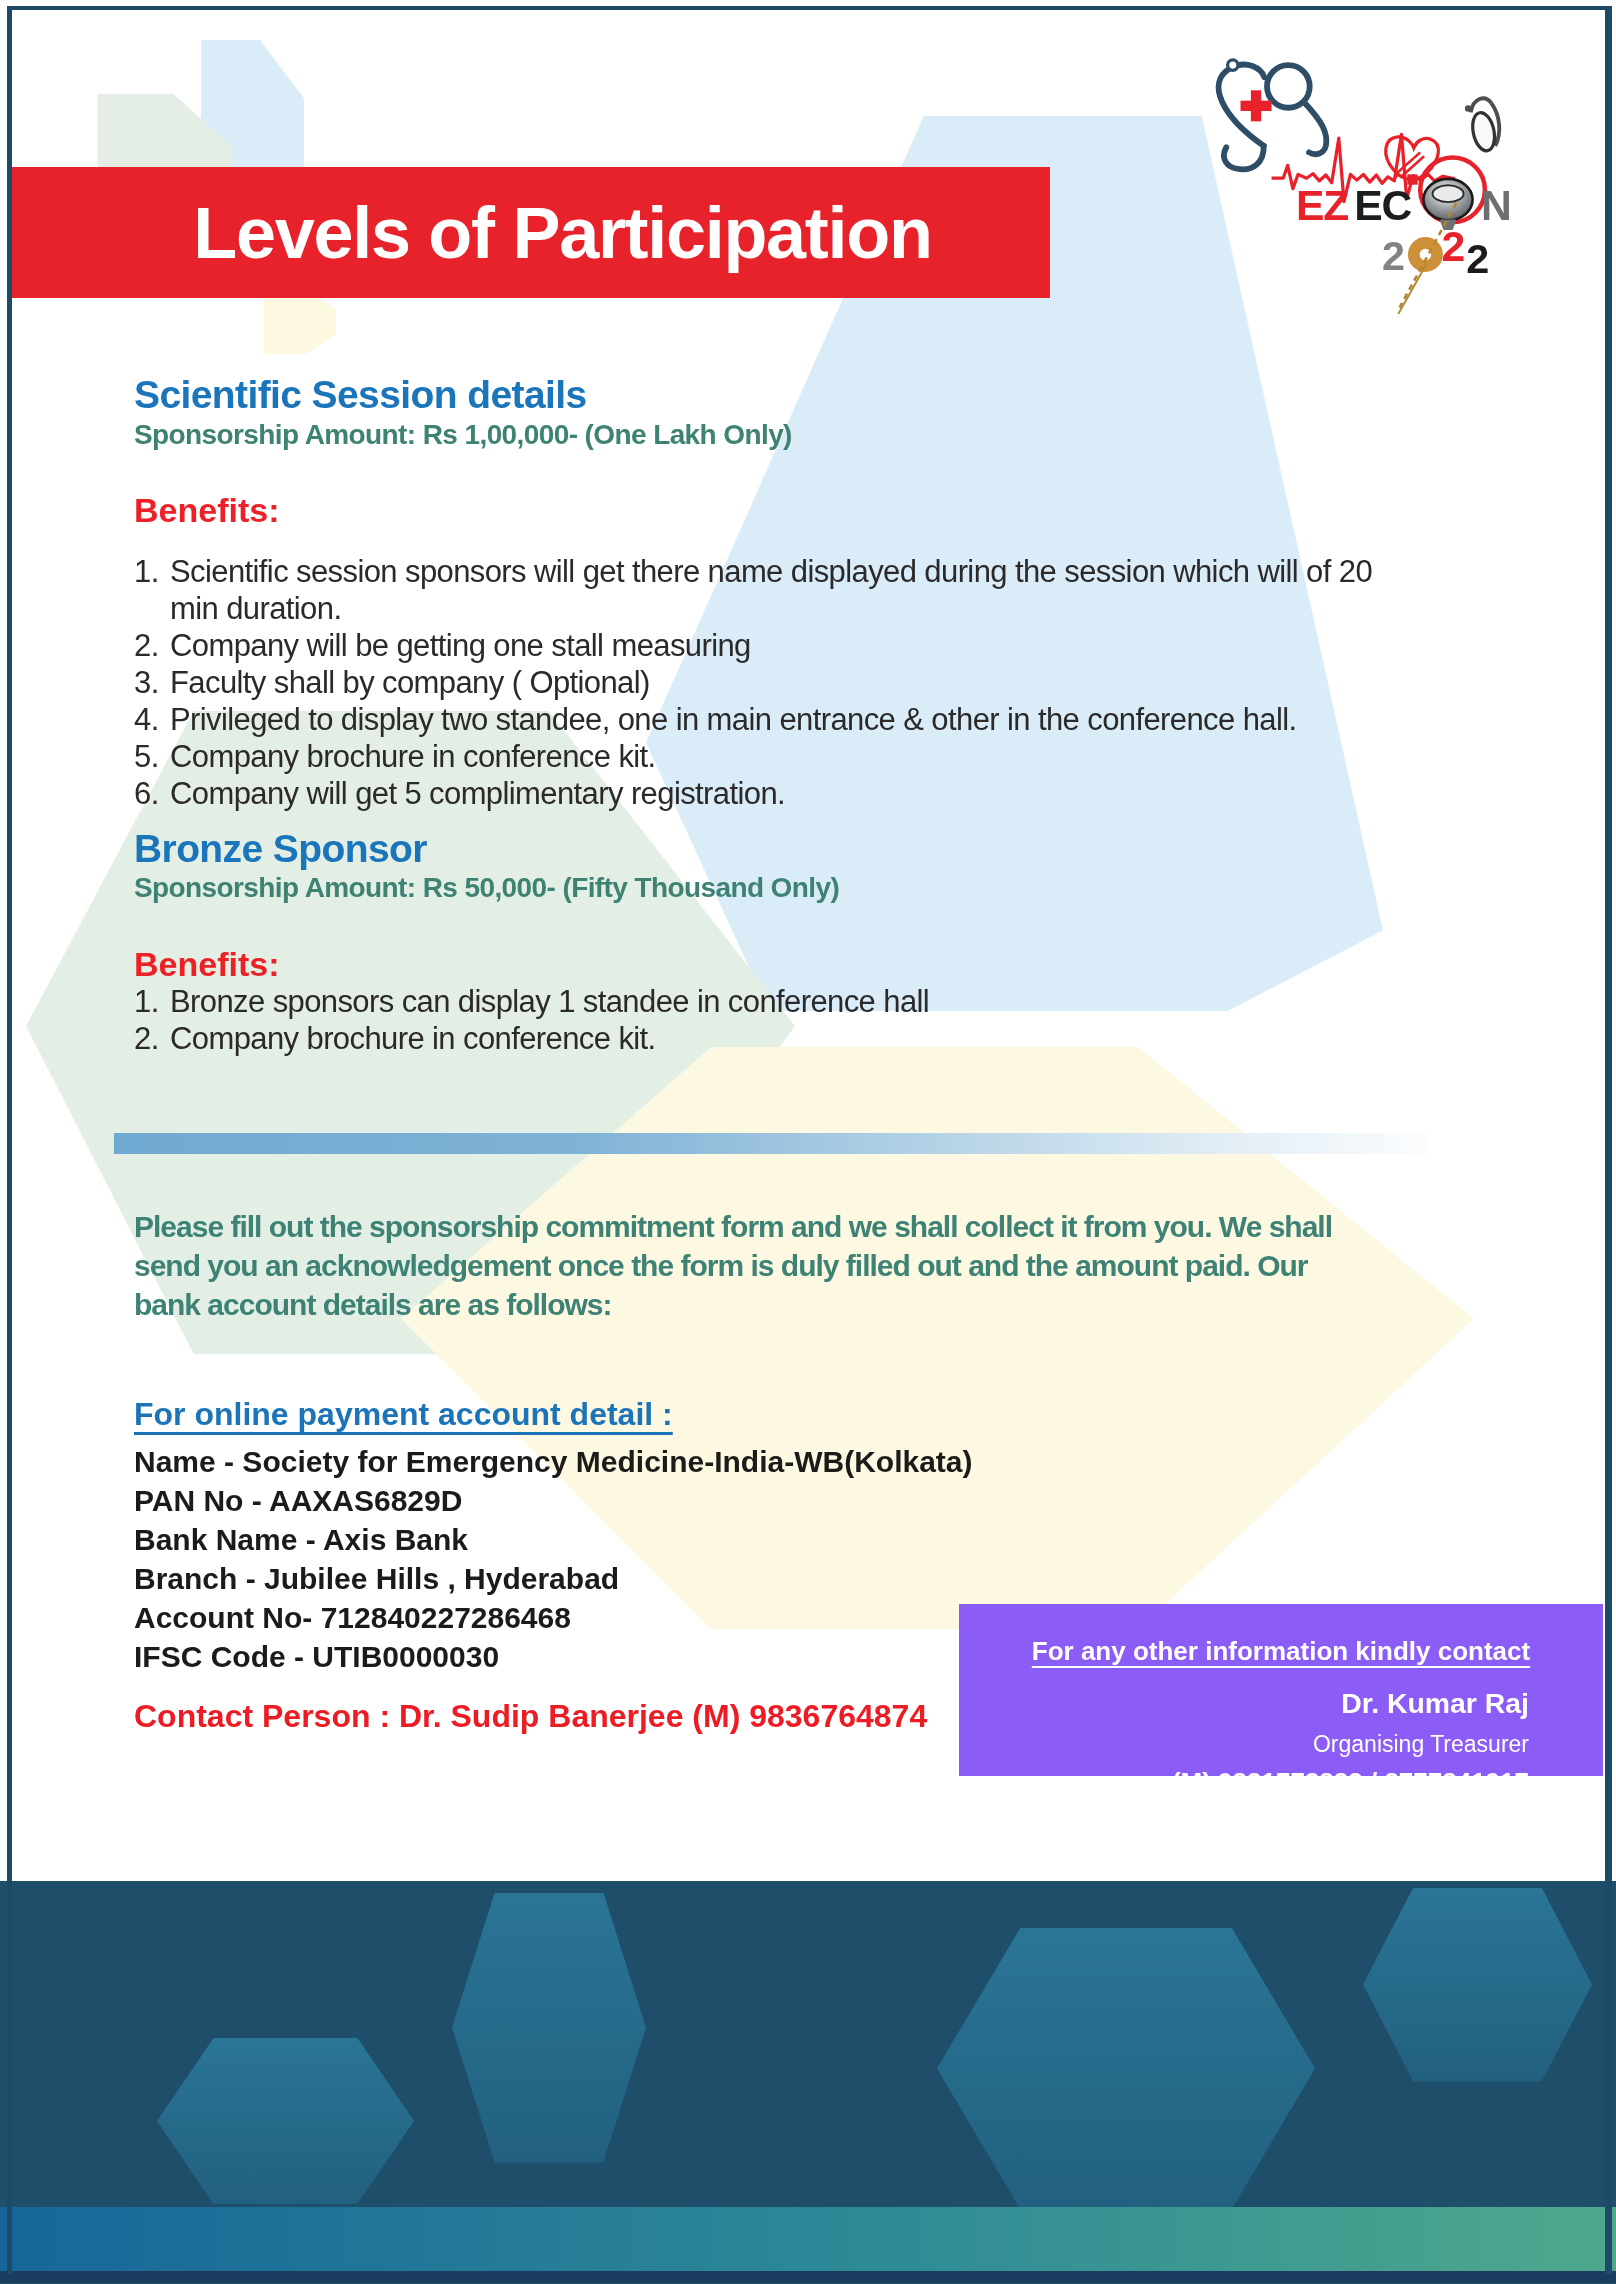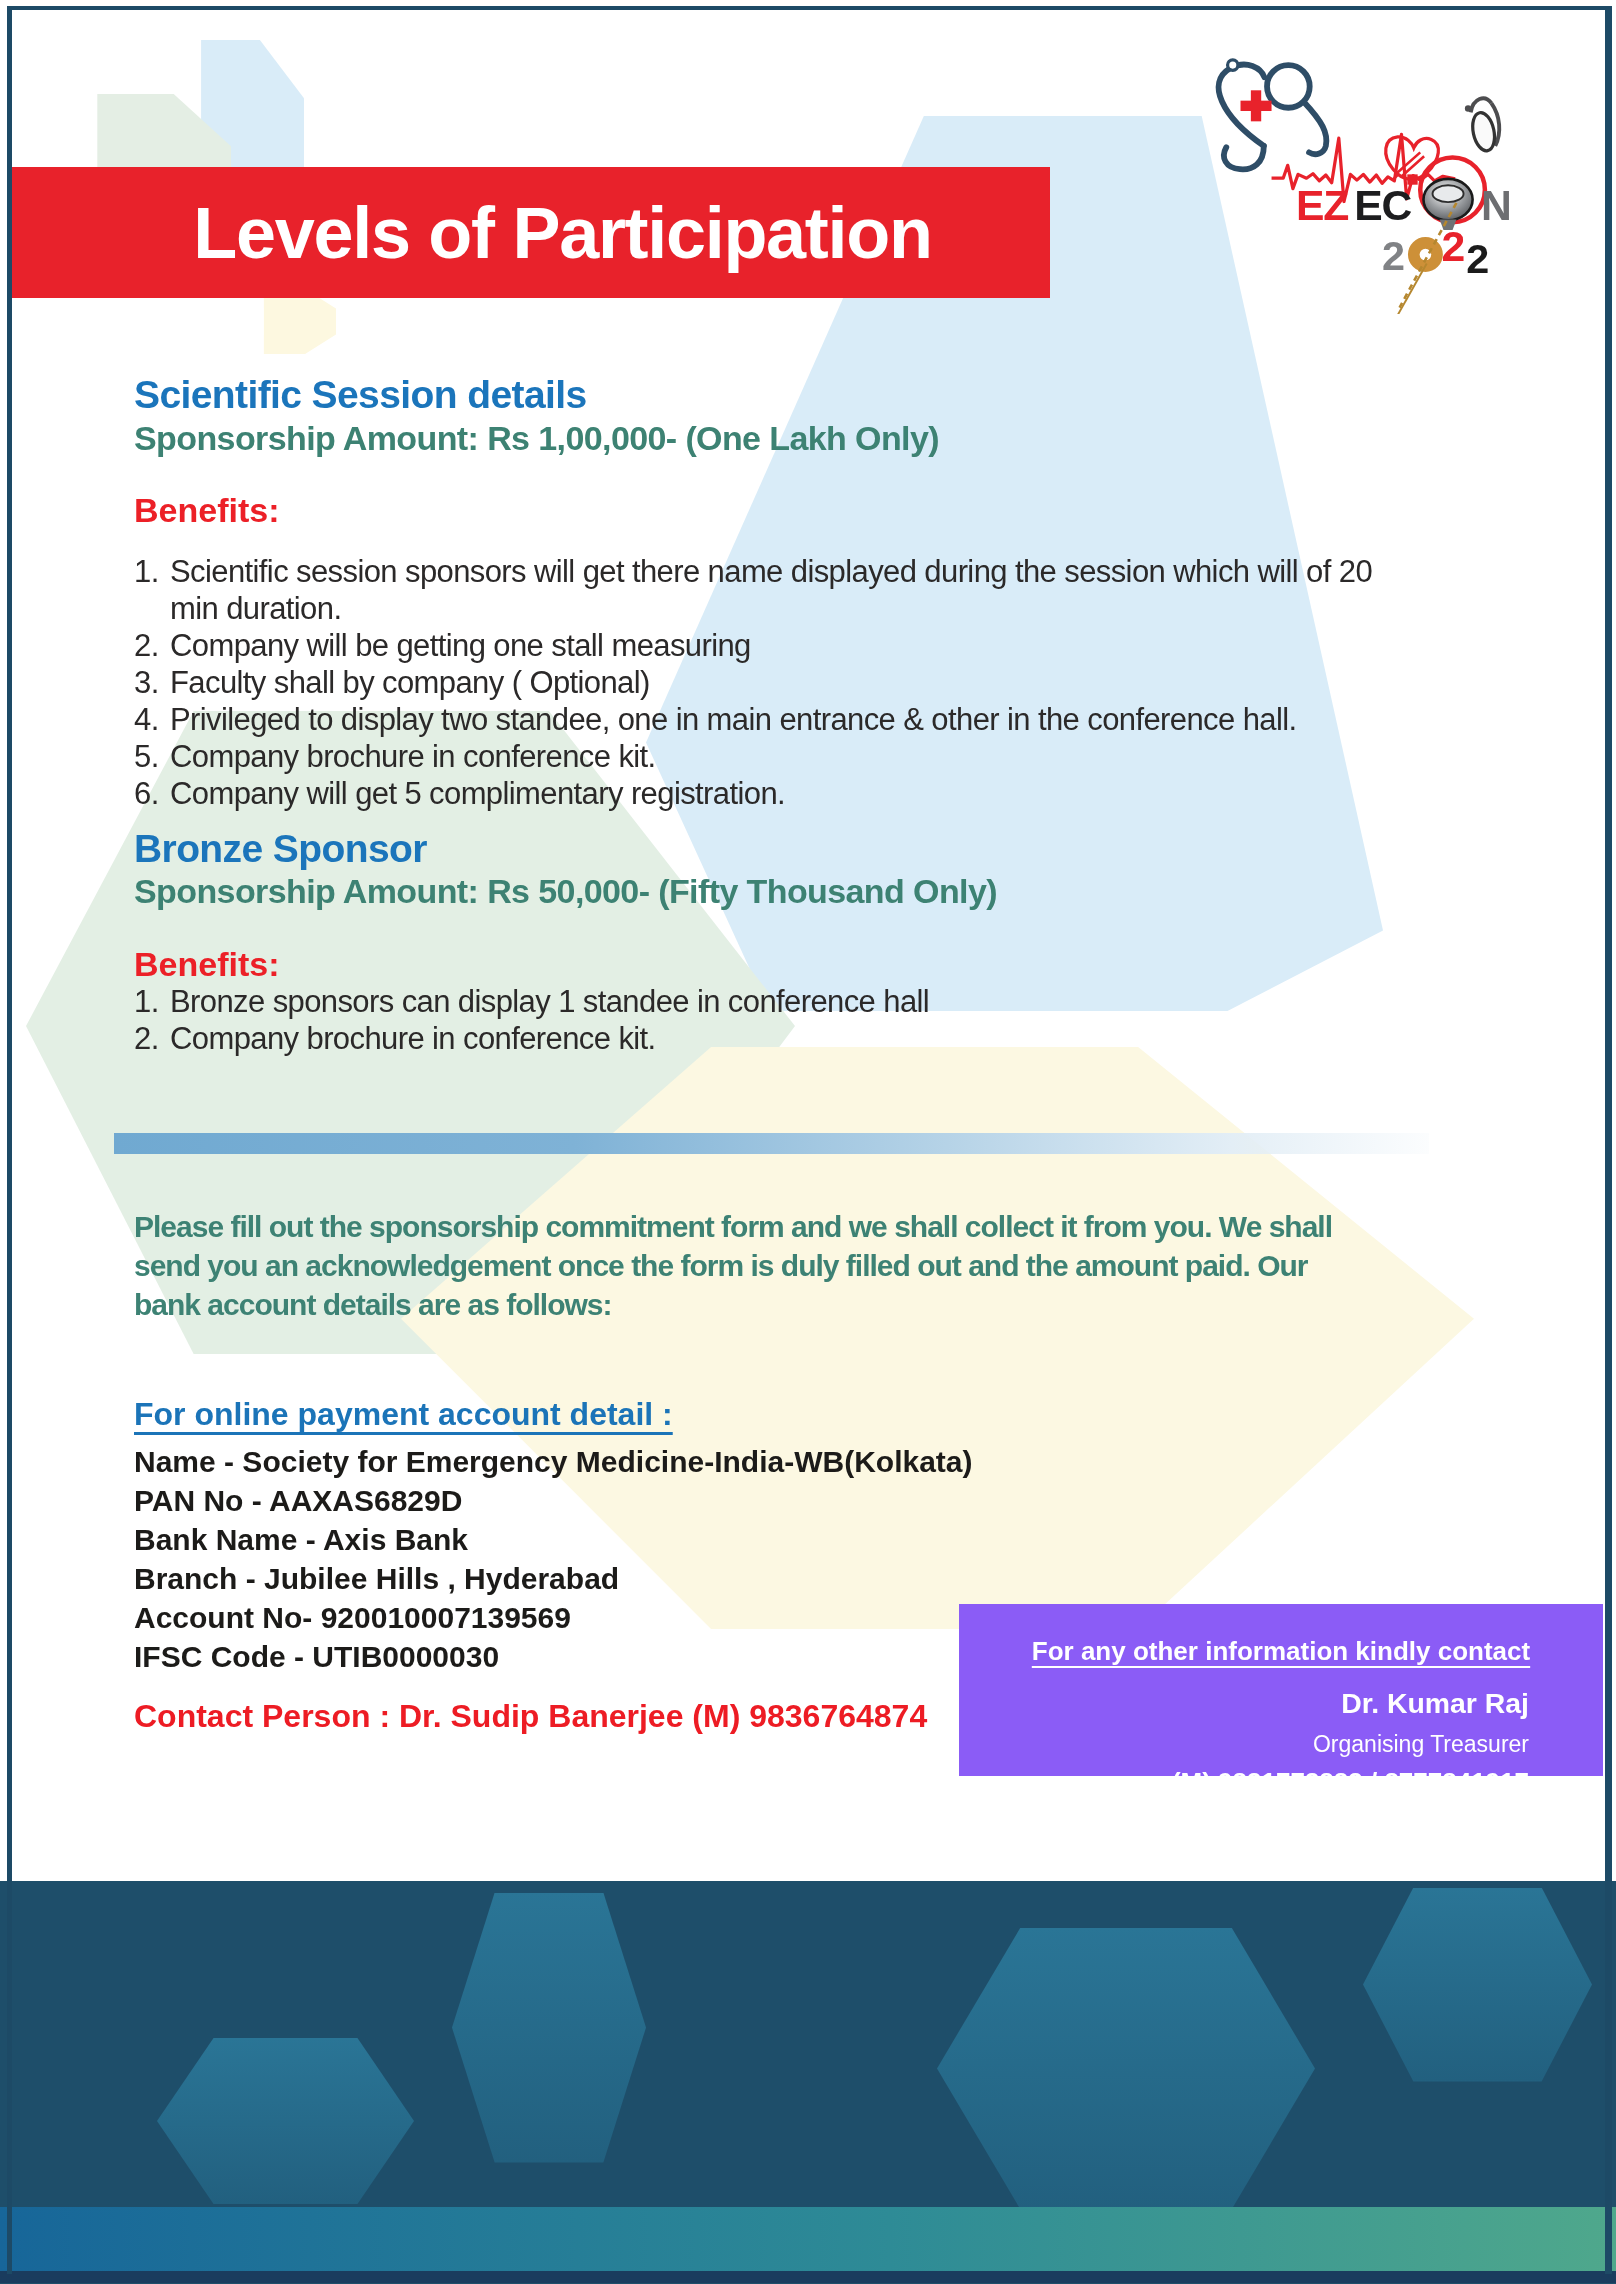--- a/index.html
+++ b/index.html
@@ -28,21 +28,21 @@
     clip-path:polygon(28.9% 0%,68.7% 0%,100% 46.7%,68.7% 100%,28.9% 100%,0% 46.7%);}
   
   .banner{left:10.3px;top:167px;width:1040px;height:131px;background:#e8222b;z-index:2;
     display:flex;align-items:center;}
   .banner-title{padding-left:183px;color:#ffffff;font-weight:bold;font-size:72px;
     letter-spacing:-1.3px;white-space:nowrap;}
   
   .logo{left:1199px;top:36px;z-index:2;}
   
   .sec-heading{font-weight:bold;font-size:39px;color:#1b75bb;letter-spacing:-0.6px;z-index:3;white-space:nowrap;}
-  .sec-amount{font-weight:bold;font-size:34px;color:#3d8273;letter-spacing:-0.6px;z-index:3;white-space:nowrap;}
+  .sec-amount{font-weight:bold;font-size:28px;color:#3d8273;letter-spacing:-0.6px;z-index:3;white-space:nowrap;}
   .sec-benefits{font-weight:bold;font-size:34px;color:#ec2027;z-index:3;}
   .benefits{list-style:none;margin:0;padding:0;counter-reset:li;z-index:3;
     font-size:31px;line-height:37px;color:#2b2929;letter-spacing:-0.6px;}
   .benefits li{position:relative;padding-left:36px;counter-increment:li;}
   .benefits li::before{content:counter(li) ".";position:absolute;left:0;top:0;}
   .s1-heading{left:134px;top:373px;}
   .s1-amount{left:134px;top:419px;}
   .s1-benefits{left:134px;top:491px;}
   .s1-list{left:134px;top:532px;width:1279px;margin-top:21px;}
   .s2-heading{left:134px;top:827px;}
@@ -182,21 +182,21 @@
   <div class="abs divider"></div>
 
   <div class="abs note">Please fill out the sponsorship commitment form and we shall collect it from you. We shall send you an acknowledgement once the form is duly filled out and the amount paid. Our bank account details are as follows:</div>
 
   <div class="abs pay-heading">For online payment  account detail :</div>
   <div class="abs pay-lines">
     <div>Name - Society for Emergency Medicine-India-WB(Kolkata)</div>
     <div>PAN No - AAXAS6829D</div>
     <div>Bank Name - Axis Bank</div>
     <div>Branch - Jubilee Hills , Hyderabad</div>
-    <div>Account No- 920010007139569</div>
+    <div>Account No- 712840227286468</div>
     <div>IFSC Code - UTIB0000030</div>
   </div>
 
   <div class="abs contact-line">Contact Person : Dr. Sudip Banerjee (M) 9836764874</div>
 
   <div class="abs info-box">
     <div class="abs ib-heading">For any other information kindly contact</div>
     <div class="abs ib-name">Dr. Kumar Raj</div>
     <div class="abs ib-role">Organising Treasurer</div>
     <div class="abs ib-phones">(M) 9831773883 / 8777841917</div>

